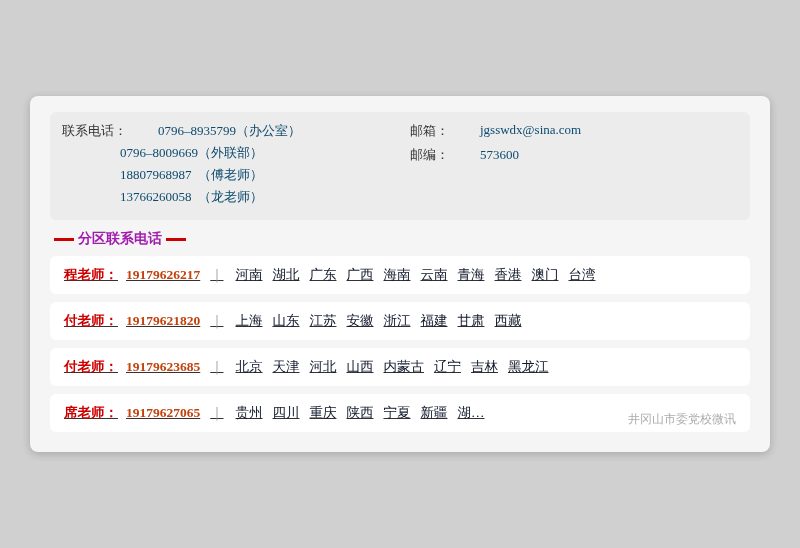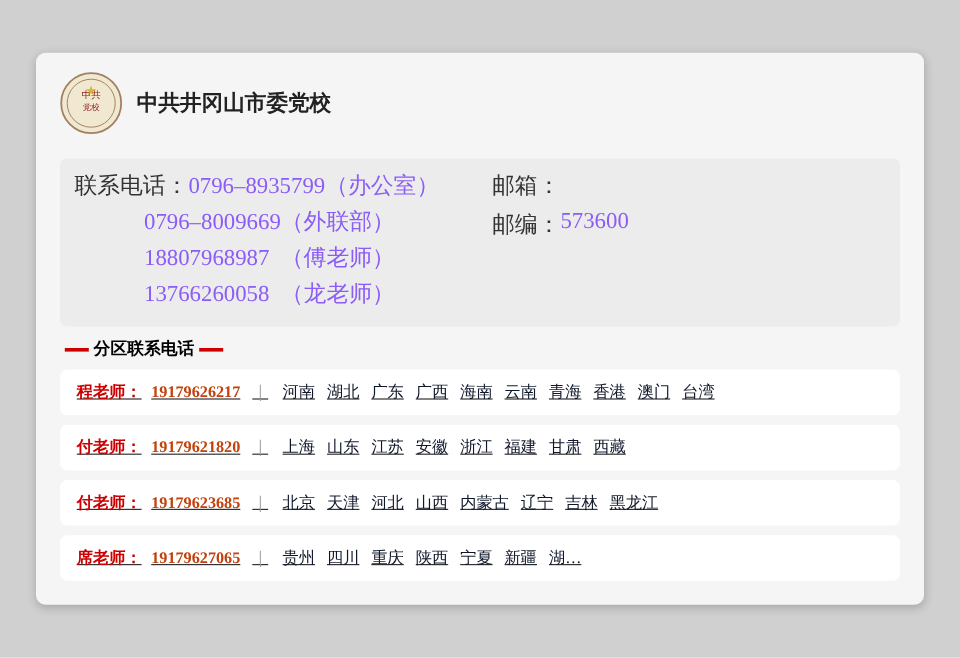--- a/index.html
+++ b/index.html
@@ -46,37 +46,38 @@
     }
     .contact-left {
       flex: 1;
     }
     .contact-right {
       flex: 1;
     }
     .contact-row {
       display: flex;
       margin-bottom: 4px;
-      font-size: 19px;
+      font-size: 13px;
       color: #333;
+      gap: 31px;
     }
     .contact-label {
       color: #333;
       white-space: nowrap;
     }
     .contact-value {
-      color: #8b5cf6;
+      color: #0c4a6e;
     }
     .section-title {
       display: flex;
       align-items: center;
       margin: 8px 0 8px 0;
       font-size: 14px;
       font-weight: bold;
-      color: #000000;
+      color: #a21caf;
     }
     .section-title-bar-left,
     .section-title-bar-right {
       display: inline-block;
       width: 20px;
       height: 3px;
       background: #c00;
       margin: 0 4px;
     }
     .region-block {
@@ -125,32 +126,20 @@
       background: rgba(255,255,255,0.5);
       padding: 2px 4px;
       border-radius: 3px;
     }
   </style>
 </head>
 <body>
 
 <div class="card">
 
-  <div class="header">
-    <div class="logo">
-      <svg width="52" height="52" viewBox="0 0 52 52">
-        <circle cx="26" cy="26" r="25" fill="#f0e8d0" stroke="#a08060" stroke-width="1.5"></circle>
-        <circle cx="26" cy="26" r="20" fill="none" stroke="#a08060" stroke-width="0.8"></circle>
-        <text x="26" y="22" text-anchor="middle" font-size="8" fill="#8b1a1a" font-family="SimSun,serif">中共</text>
-        <text x="26" y="32" text-anchor="middle" font-size="7" fill="#8b1a1a" font-family="SimSun,serif">党校</text>
-        <polygon points="26,10 28,16 34,16 29,20 31,26 26,22 21,26 23,20 18,16 24,16" fill="#c8a000" opacity="0.7" transform="scale(0.55) translate(21,10)"></polygon>
-      </svg>
-    </div>
-    <div class="school-name">中共井冈山市委党校</div>
-  </div>
 
   <div class="contact-grid">
     <div class="contact-left">
       <div class="contact-row">
         <span class="contact-label">联系电话：</span>
         <span class="contact-value">
           <span>0796–8935799</span><span>（办公室）</span>
         </span>
       </div>
       <div class="contact-row" style="padding-left:58px;">
@@ -165,22 +154,23 @@
       </div>
       <div class="contact-row" style="padding-left:58px;">
         <span class="contact-value">
           <span>13766260058</span>&nbsp;&nbsp;<span>（龙老师）</span>
         </span>
       </div>
     </div>
     <div class="contact-right">
       <div class="contact-row">
         <span class="contact-label">邮箱：</span>
-      </div>
-      <div class="contact-row" style="margin-top:6px;">
+        <span class="contact-value">jgsswdx@sina.com</span>
+      </div>
+      <div class="contact-row" style="margin-top:6px;align-items:center;">
         <span class="contact-label">邮编：</span>
         <span class="contact-value">573600</span>
       </div>
     </div>
   </div>
 
   <div class="section-title">
     <span class="section-title-bar-left"></span>
     <span>分区联系电话</span>
     <span class="section-title-bar-right"></span>
@@ -243,16 +233,17 @@
         <span class="teacher-phone">19179627065</span>
         <span class="divider">｜</span>
         <span class="region-item">贵州</span>
         <span class="region-item">四川</span>
         <span class="region-item">重庆</span>
         <span class="region-item">陕西</span>
         <span class="region-item">宁夏</span>
         <span class="region-item">新疆</span>
         <span class="region-item">湖…</span>
       </div>
+      <div class="watermark">井冈山市委党校微讯</div>
     </div>
   </div>
 
 </div>
 
 </body></html>

